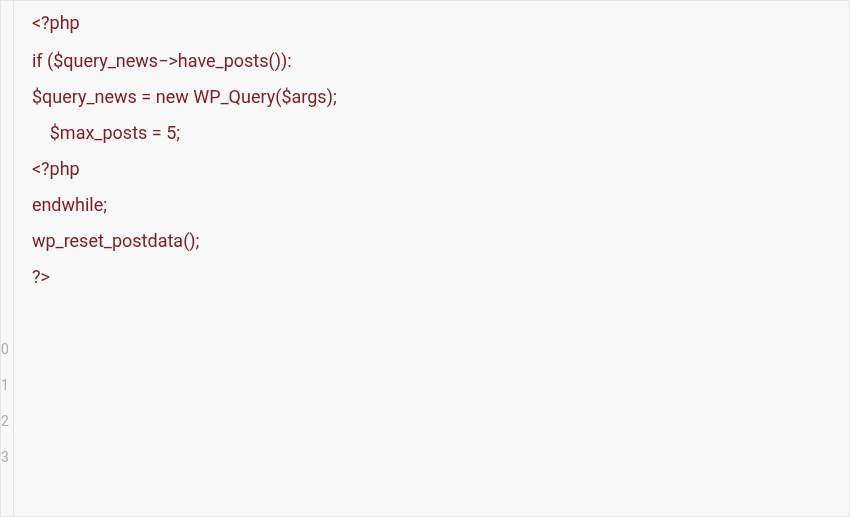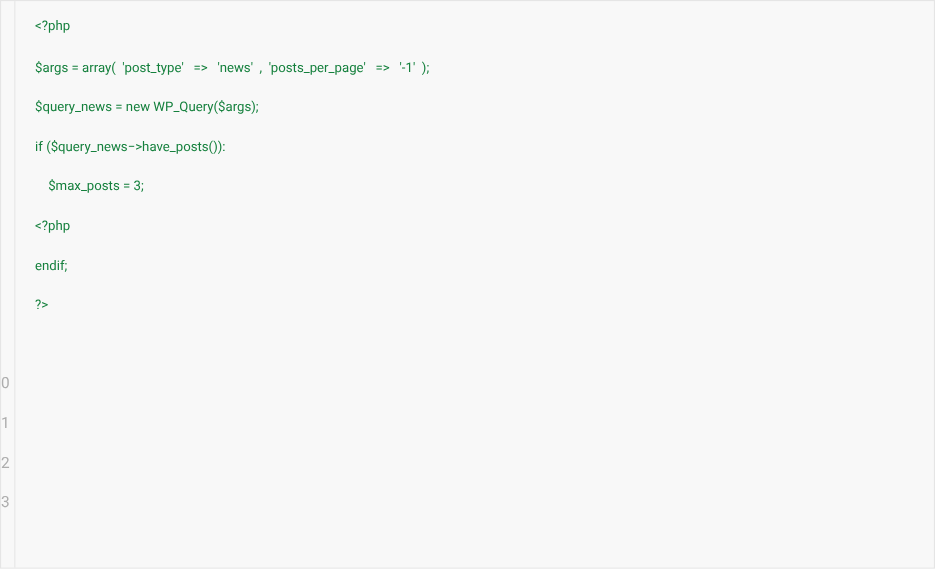--- a/index.html
+++ b/index.html
@@ -35,22 +35,22 @@
     .gutter .line-number {
       padding: 0 4px 0 0;
       height: 36px;
       line-height: 36px;
       font-size: 14px;
     }
     .code {
       flex: 1;
       padding: 8px 0;
       overflow-x: auto;
-      font-size: 12px;
-      color: #15803d;
+      font-size: 18px;
+      color: #7f1d1d;
     }
     .code-line {
       height: 36px;
       line-height: 36px;
       padding: 0 18px;
       white-space: pre;
       font-family: -apple-system, BlinkMacSystemFont, "Segoe UI", Roboto, Helvetica, Arial, sans-serif;
     }
     
     .gutter .line-number:nth-child(1),
@@ -70,21 +70,21 @@
     <div class="line-number"></div>
     <div class="line-number"></div>
     <div class="line-number"></div>
     <div class="line-number">0</div>
     <div class="line-number">1</div>
     <div class="line-number">2</div>
     <div class="line-number">3</div>
   </div>
   <div class="code">
     <div class="code-line">&lt;?php</div>
-    <div class="code-line">$args = array(  'post_type'   =&gt;   'news'  ,  'posts_per_page'   =&gt;   '-1'  );</div>
+    <div class="code-line">if ($query_news−&gt;have_posts()):</div>
     <div class="code-line">$query_news = new WP_Query($args);</div>
-    <div class="code-line">if ($query_news−&gt;have_posts()):</div>
-    <div class="code-line">    $max_posts = 3;</div>
+    <div class="code-line">    $max_posts = 5;</div>
     <div class="code-line">&lt;?php</div>
-    <div class="code-line">endif;</div>
+    <div class="code-line">endwhile;</div>
+    <div class="code-line">wp_reset_postdata();</div>
     <div class="code-line">?&gt;</div>
   </div>
 </div>
 
 </body></html>

